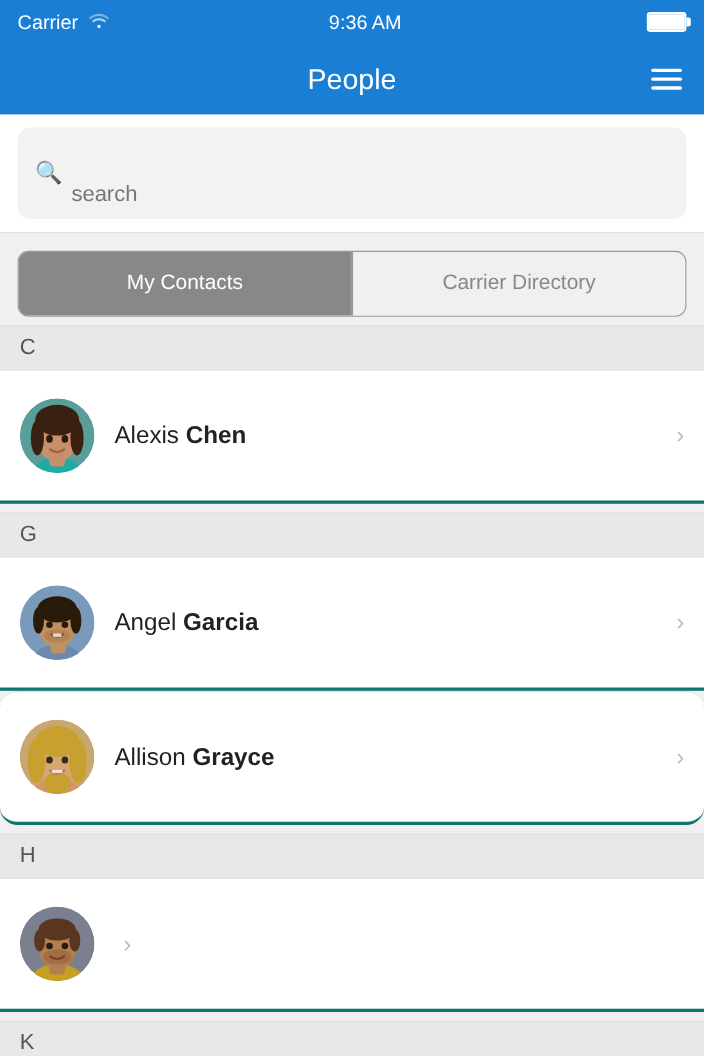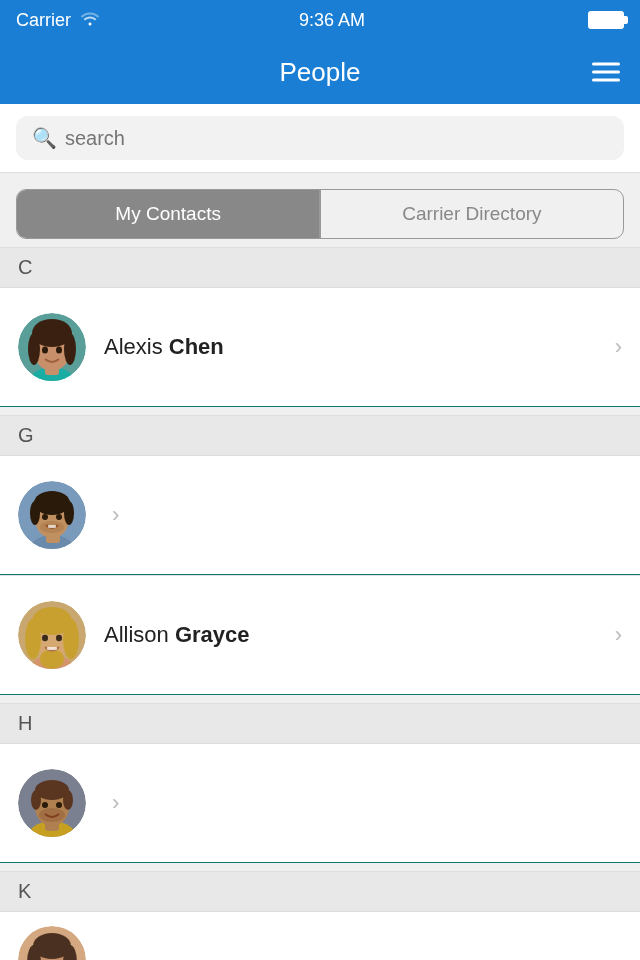--- a/index.html
+++ b/index.html
@@ -99,31 +99,32 @@
       padding: 10px 16px;
       gap: 8px;
     }
     .search-input-wrap input {
       background: transparent;
       border: none;
       outline: none;
       font-size: 20px;
       color: #6d28d9;
       width: 100%;
+      margin-top: 40px;
     }
 
     
     .segment-control {
       margin: 16px 16px 0 16px;
       display: flex;
       border: 1.5px solid #999;
       border-radius: 10px;
       overflow: hidden;
       background: #f0f0f0;
-      height: 50px;
+      height: 60px;
     }
     .segment-btn {
       flex: 1;
       display: flex;
       align-items: center;
       justify-content: center;
       font-size: 19px;
       cursor: pointer;
       border: none;
       outline: none;
@@ -151,21 +152,21 @@
       border-bottom: 1px solid #ddd;
       margin-top: 8px;
     }
 
     
     .contact-row {
       background: white;
       display: flex;
       align-items: center;
       padding: 25px 18px;
-      border-bottom: 1px solid #0f766e;
+      border-bottom: 3px solid #0f766e;
       cursor: pointer;
       min-height: 88px;
     }
     .contact-row:last-child { border-bottom: none; }
     .contact-name {
       flex: 1;
       font-size: 22px;
       color: #222;
     }
     .contact-name span.bold { font-weight: 700; }
@@ -288,24 +289,27 @@
       <ellipse cx="34" cy="46" rx="12" ry="6" fill="#a07040" opacity="0.4"></ellipse>
 
       <ellipse cx="27" cy="36" rx="3" ry="3" fill="#2a1a0a"></ellipse>
       <ellipse cx="41" cy="36" rx="3" ry="3" fill="#2a1a0a"></ellipse>
 
       <path d="M28 44 Q34 50 40 44" fill="none" stroke="#905030" stroke-width="2"></path>
 
       <rect x="30" y="44" width="8" height="3" fill="white" rx="1" opacity="0.7"></rect>
     </svg>
   </div>
+  <span class="contact-name">
+    Angel <span class="bold">Garcia</span>
+  </span>
   <span class="chevron">›</span>
 </div>
 
-<div class="contact-row" style="border-top: 1px solid #e0e0e0;">
+<div class="contact-row" style="border-top: 1px solid #e0e0e0; border-radius: 16px;">
   <div class="avatar-svg">
     <svg viewBox="0 0 68 68" xmlns="http://www.w3.org/2000/svg">
       <circle cx="34" cy="34" r="34" fill="#c8a870"></circle>
 
       <ellipse cx="34" cy="72" rx="24" ry="18" fill="#d4956a"></ellipse>
 
       <rect x="27" y="50" width="14" height="12" fill="#d4a870" rx="3"></rect>
 
       <ellipse cx="34" cy="38" rx="18" ry="20" fill="#d4a870"></ellipse>
 

